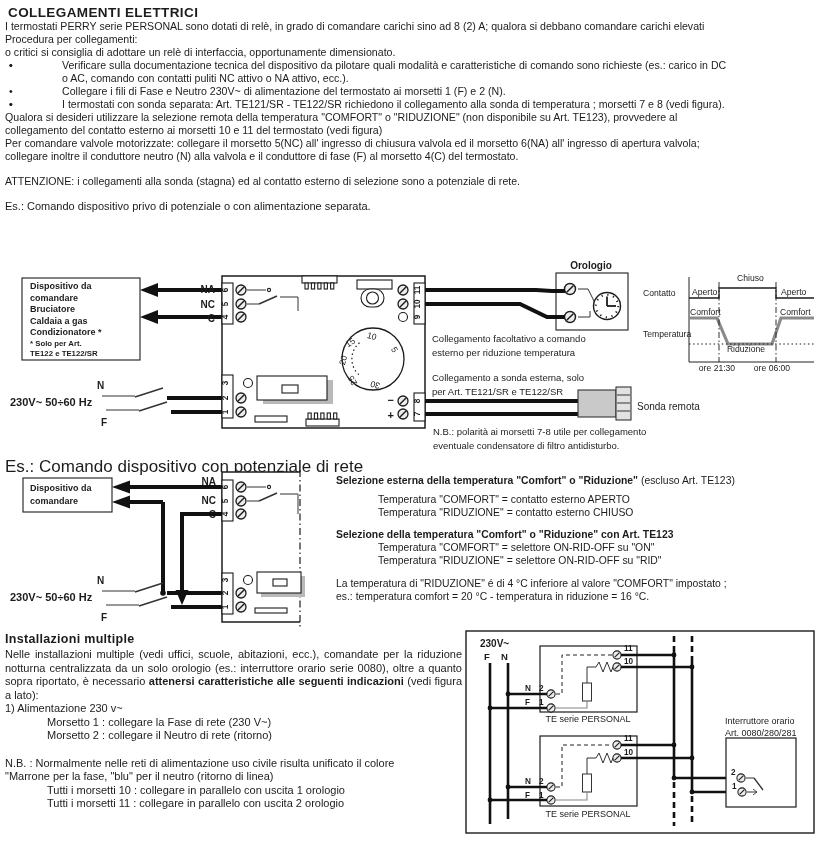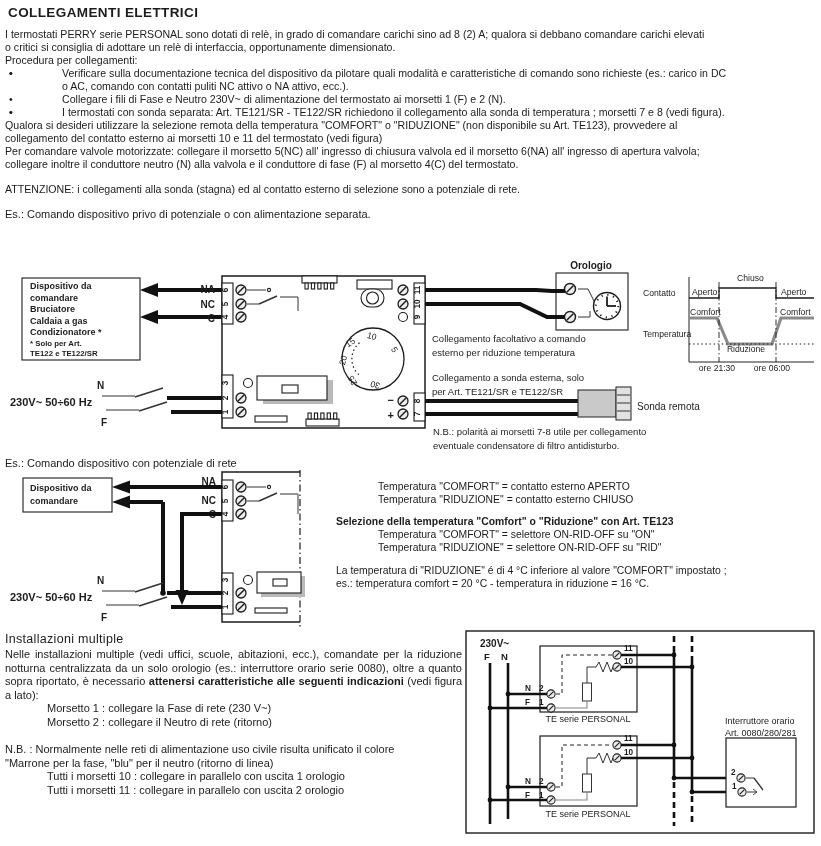--- a/index.html
+++ b/index.html
@@ -1,33 +1,33 @@
 <!DOCTYPE html>
 <html><head>
 <meta charset="utf-8">
 <style>
   * { margin:0; padding:0; box-sizing:border-box; }
   html,body { width:821px; height:846px; background:#fff; overflow:hidden; }
   body { position:relative; font-family:"Liberation Sans", sans-serif; color:#1c1c1c; }
   .abs { position:absolute; }
   .doc-title { left:8px; top:5px; font-size:13.5px; font-weight:bold; letter-spacing:.4px; }
-  .body-text { left:5px; top:28px; width:814px; font-size:10.6px; line-height:13px; }
+  .body-text { left:5px; top:20px; width:814px; font-size:10.6px; line-height:13px; }
   .line { white-space:nowrap; }
   .bullet-line { position:relative; padding-left:57px; }
   .bullet-line .marker { position:absolute; left:4px; }
   .cont { padding-left:57px; }
   .gap12 { height:12px; }
   .cap { font-size:11px; }
-  .d2cap { left:5px; top:457px; font-size:11px; white-space:nowrap; }
+  .d2cap { left:5px; top:457px; font-size:17px; white-space:nowrap; }
   .sel-block { left:336px; top:474px; width:484px; font-size:10.4px; line-height:13px; }
   .sel-block .ind { margin-left:42px; }
   .mt6 { margin-top:6px; } .mt9 { margin-top:9px; } .mt10 { margin-top:10px; }
   .mt13 { margin-top:13px; } .mt14 { margin-top:14px; }
   .multi-block { left:5px; top:632px; width:457px; font-size:11px; line-height:13.5px; }
-  .multi-title { font-size:12.5px; font-weight:normal; line-height:14px; letter-spacing:.3px; }
+  .multi-title { font-size:12.5px; font-weight:bold; line-height:14px; letter-spacing:.3px; }
   .multi-para { text-align:justify; margin-top:2px; }
   .ind2 { margin-left:42px; }
   svg { position:absolute; display:block; }
   svg text { font-family:"Liberation Sans", sans-serif; fill:#1c1c1c; }
   .sb { fill:#fff; stroke:#1c1c1c; stroke-width:1.1; }
   .nf { fill:none; stroke:#1c1c1c; stroke-width:1.1; }
   .wire { stroke:#111; stroke-width:4; fill:none; }
   .wire3 { stroke:#111; stroke-width:2.6; fill:none; }
   .thin { stroke:#333; stroke-width:1; fill:none; }
   .thin2 { stroke:#333; stroke-width:1.5; fill:none; }
@@ -35,22 +35,22 @@
   .t78{font-size:7.8px;} .t8{font-size:8.2px;} .t85{font-size:8.6px;} .t9{font-size:9px;}
   .t95{font-size:9.5px;} .t10{font-size:10px;} .t11{font-size:11px;} .b{font-weight:bold;}
 </style>
 </head>
 <body>
 
 <div class="abs doc-title">COLLEGAMENTI ELETTRICI</div>
 
 <div class="abs body-text">
   <div class="line">I termostati PERRY serie PERSONAL sono dotati di relè, in grado di comandare carichi sino ad 8 (2) A; qualora si debbano comandare carichi elevati</div>
+  <div class="line">Procedura per collegamenti:</div>
   <div class="line">o critici si consiglia di adottare un relè di interfaccia, opportunamente dimensionato.</div>
-  <div class="line">Procedura per collegamenti:</div>
   <div class="line bullet-line"><span class="marker">•</span></div>
   <div class="line bullet-line"><span class="marker">•</span><span>Verificare sulla documentazione tecnica del dispositivo da pilotare quali modalità e caratteristiche di comando sono richieste (es.: carico in DC</span></div>
   <div class="line cont">o AC, comando con contatti puliti NC attivo o NA attivo, ecc.).</div>
   <div class="line bullet-line"><span class="marker">•</span><span>Collegare i fili di Fase e Neutro 230V~ di alimentazione del termostato ai morsetti 1 (F) e 2 (N).</span></div>
   <div class="line bullet-line"><span class="marker">•</span></div>
   <div class="line bullet-line"><span class="marker">•</span><span>I termostati con sonda separata: Art. TE121/SR - TE122/SR richiedono il collegamento alla sonda di temperatura ; morsetti  7 e 8 (vedi figura).</span></div>
   <div class="line">Qualora si desideri utilizzare la selezione remota della  temperatura  "COMFORT" o "RIDUZIONE" (non disponibile su Art. TE123), provvedere al</div>
   <div class="line">collegamento del contatto esterno ai morsetti 10 e 11 del termostato (vedi figura)</div>
   <div class="line">Per comandare valvole motorizzate: collegare il morsetto  5(NC) all' ingresso di chiusura valvola ed il morsetto 6(NA) all' ingresso di apertura valvola;</div>
   <div class="line">collegare inoltre il conduttore neutro (N) alla valvola e il conduttore di fase (F) al morsetto 4(C) del termostato.</div>
@@ -297,32 +297,34 @@
     <line x1="102" y1="121" x2="135" y2="121" class="thin"></line>
     <line x1="135" y1="122" x2="163" y2="113" class="thin2"></line>
     <line x1="167" y1="123" x2="222" y2="123" class="wire"></line>
     <line x1="106" y1="135" x2="139" y2="135" class="thin"></line>
     <line x1="139" y1="136" x2="167" y2="127" class="thin2"></line>
     <line x1="171" y1="137" x2="222" y2="137" class="wire"></line>
   </g>
 </svg>
 
 <div class="abs sel-block">
+  <div class="line"><b>Selezione esterna della temperatura "Comfort" o "Riduzione"</b><span> (escluso Art. TE123)</span></div>
   <div class="line ind mt6">Temperatura "COMFORT"  = contatto esterno APERTO</div>
   <div class="line ind">Temperatura "RIDUZIONE" = contatto esterno CHIUSO</div>
   <div class="line mt9"><b>Selezione della temperatura "Comfort" o "Riduzione" con Art. TE123</b></div>
   <div class="line ind">Temperatura "COMFORT"  = selettore ON-RID-OFF su "ON"</div>
   <div class="line ind">Temperatura "RIDUZIONE" = selettore ON-RID-OFF su "RID"</div>
   <div class="line mt10">La temperatura di "RIDUZIONE" é di 4 °C inferiore al valore  "COMFORT" impostato ;</div>
   <div class="line">es.: temperatura  comfort = 20 °C  - temperatura in  riduzione  = 16 °C.</div>
 </div>
 
 <div class="abs multi-block">
   <div class="multi-title">Installazioni multiple</div>
   <div class="multi-para"><span>Nelle installazioni multiple (vedi uffici, scuole, abitazioni, ecc.), comandate per la riduzione notturna centralizzata da un solo orologio (es.: interruttore orario serie 0080), oltre a quanto sopra riportato, è necessario </span><b>attenersi caratteristiche alle seguenti indicazioni</b><span> (vedi figura a lato):</span></div>
+  <div class="line">1)  Alimentazione 230 v~</div>
   <div class="line ind2">Morsetto 1 : collegare la Fase di rete (230 V~)</div>
   <div class="line ind2">Morsetto 2 : collegare il Neutro di rete (ritorno)</div>
   <div class="line mt14">N.B. : Normalmente nelle reti di alimentazione uso civile risulta unificato il colore</div>
   <div class="line">"Marrone per la fase, "blu" per il neutro (ritorno di linea)</div>
   <div class="line ind2">Tutti i morsetti 10 : collegare in parallelo con uscita 1 orologio</div>
   <div class="line ind2">Tutti i morsetti 11 : collegare in parallelo con uscita 2 orologio</div>
 </div>
 
 <svg style="left:460px;top:628px" width="361" height="218" viewBox="0 0 361 218">
   <rect x="6" y="3" width="348" height="202" fill="#fff" stroke="#1c1c1c" stroke-width="1.4"></rect>

